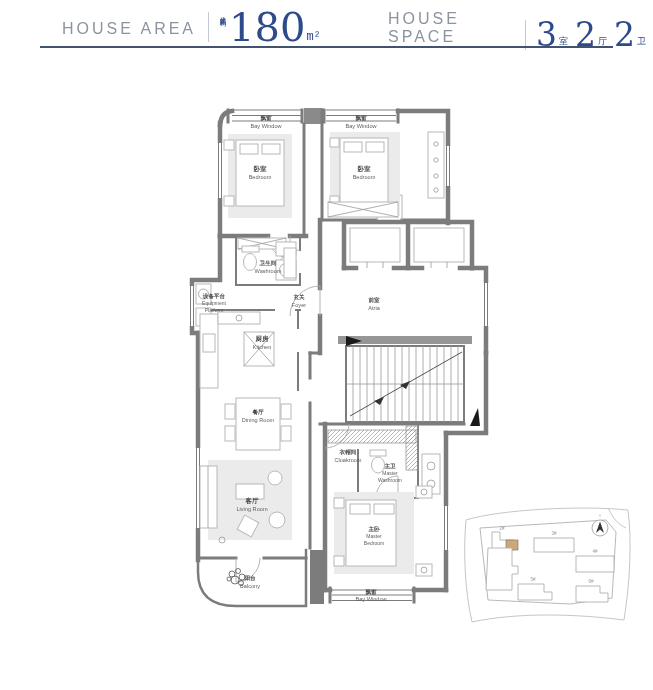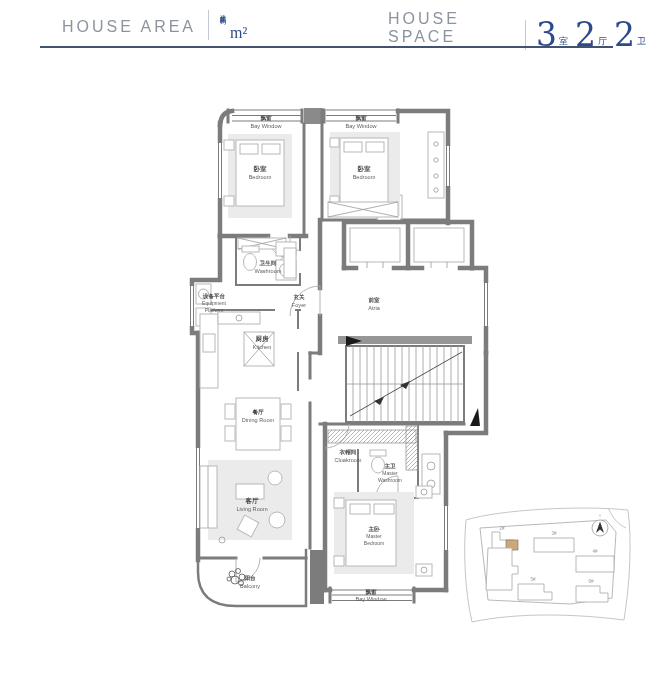--- a/index.html
+++ b/index.html
@@ -9,21 +9,21 @@
 
   
   .hdr{position:absolute;top:10px;display:flex;align-items:flex-end;}
   .hdr-left{left:62px;}
   .hdr-right{left:388px;}
   .hlabel{font-size:16px;letter-spacing:3px;color:#8d939f;padding-bottom:6px;}
   .vdiv{width:1px;height:30px;background:#c3c9d4;margin:0 10px 2px 12px;}
   .vnote{writing-mode:vertical-rl;font-size:6px;line-height:7px;color:#2d4a8a;
          height:30px;margin:0 3px 2px 0;letter-spacing:1px;}
   .bignum{font-family:"DejaVu Serif",serif;font-size:40px;line-height:34px;color:#2d4a8a;}
-  .unit{font-family:Liberation Serif, serif;font-size:16px;color:#2d4a8a;margin-left:1px;}
+  .unit{font-family:Liberation Mono, monospace;font-size:12px;color:#2d4a8a;margin-left:1px;}
   .space-group{display:flex;align-items:flex-end;padding-bottom:2px;}
   .snum{font-family:"DejaVu Serif",serif;font-size:33px;line-height:30px;color:#2d4a8a;}
   .sunit{font-size:9px;color:#2d4a8a;margin:0 7px 2px 2px;}
   .rule{position:absolute;top:46px;left:40px;width:573px;height:2px;background:#43536e;}
 
   
   .plan{position:absolute;left:178px;top:88px;}
   .wall{stroke:#7c7c7c;fill:none;stroke-linecap:square;}
   .w4{stroke-width:4.5;} .w3{stroke-width:3;} .w2{stroke-width:2;}
   .win{stroke:#7c7c7c;stroke-width:1;fill:none;}
@@ -46,20 +46,21 @@
 </style>
 </head>
 <body>
 
 <div class="page">
 
   <div class="hdr hdr-left">
     <span class="hlabel">HOUSE AREA</span>
     <span class="vdiv"></span>
     <span class="vnote">建筑面积约</span>
+    <span class="bignum">180</span>
     <span class="unit">m²</span>
   </div>
 
   <div class="hdr hdr-right">
     <span class="hlabel">HOUSE SPACE</span>
     <span class="vdiv"></span>
     <span class="space-group">
       <span class="snum">3</span>
       <span class="sunit">室</span>
       <span class="snum">2</span>

